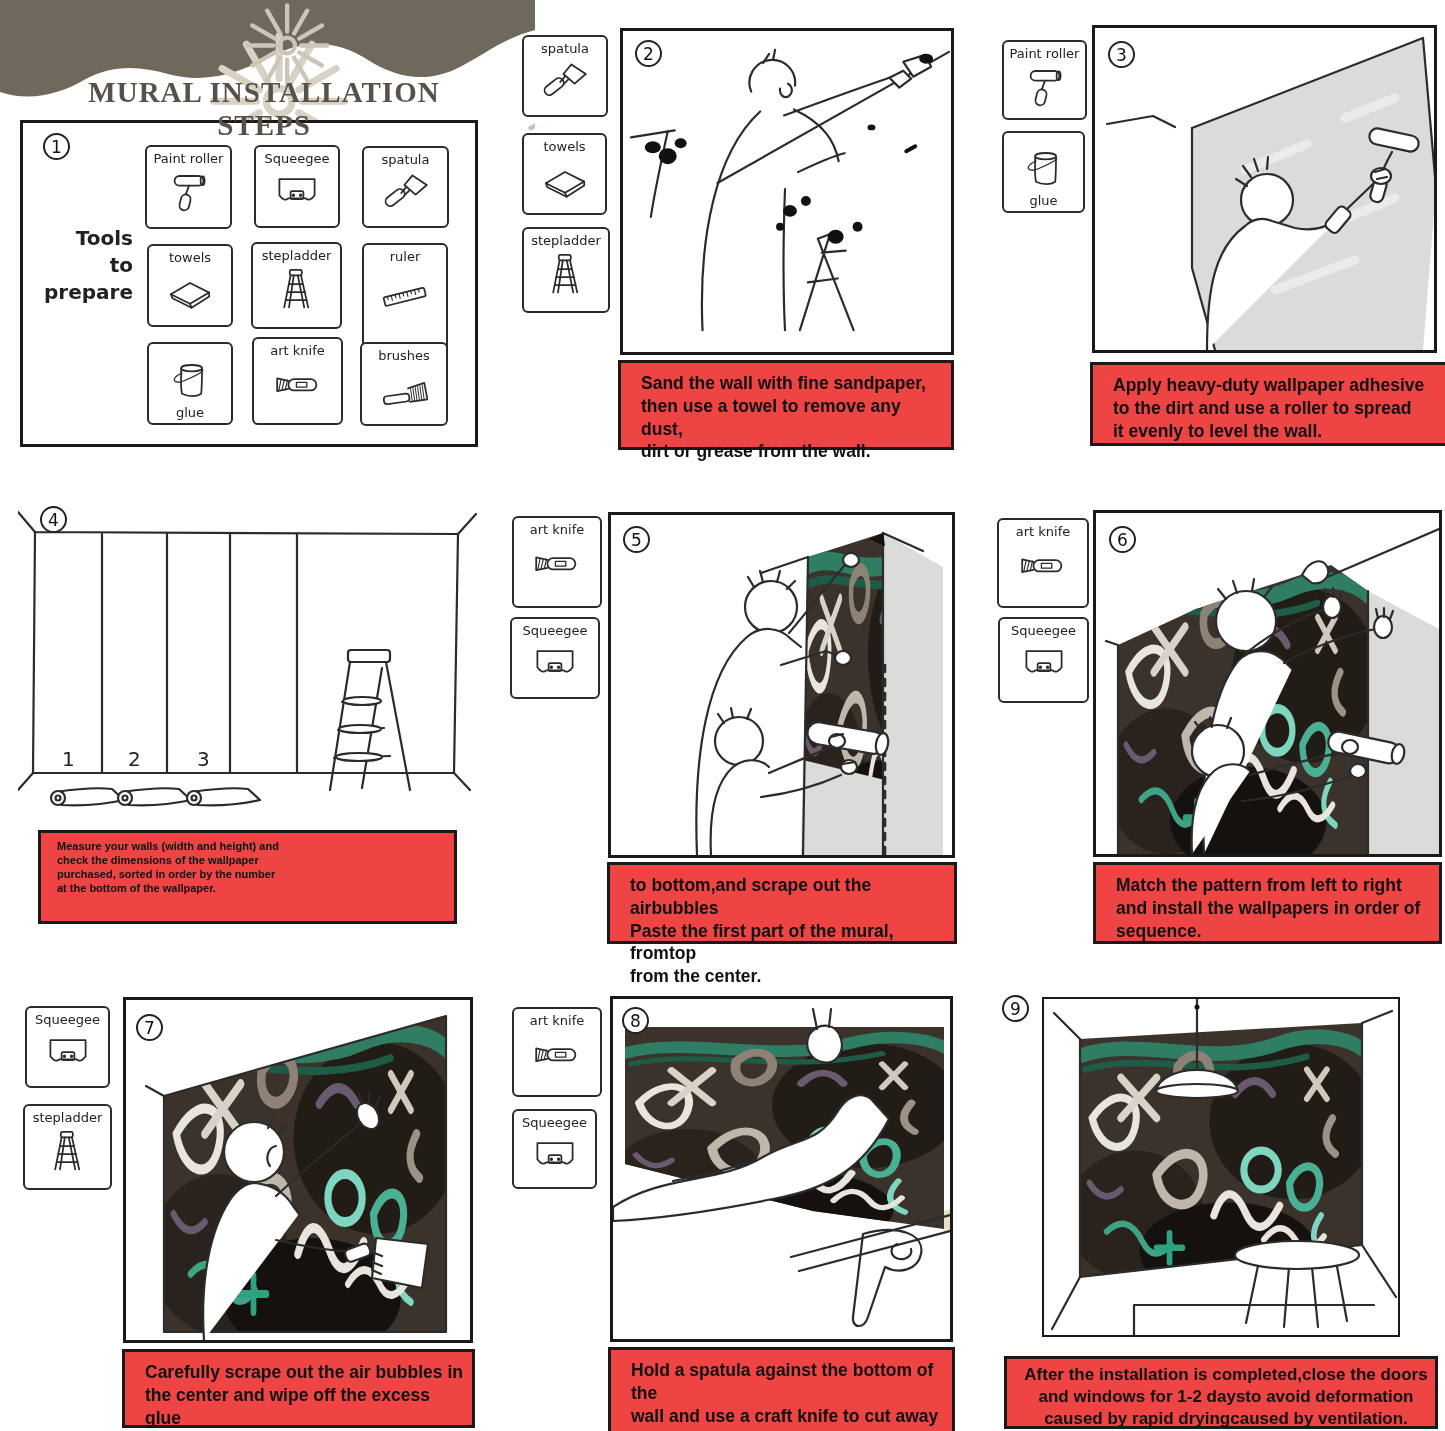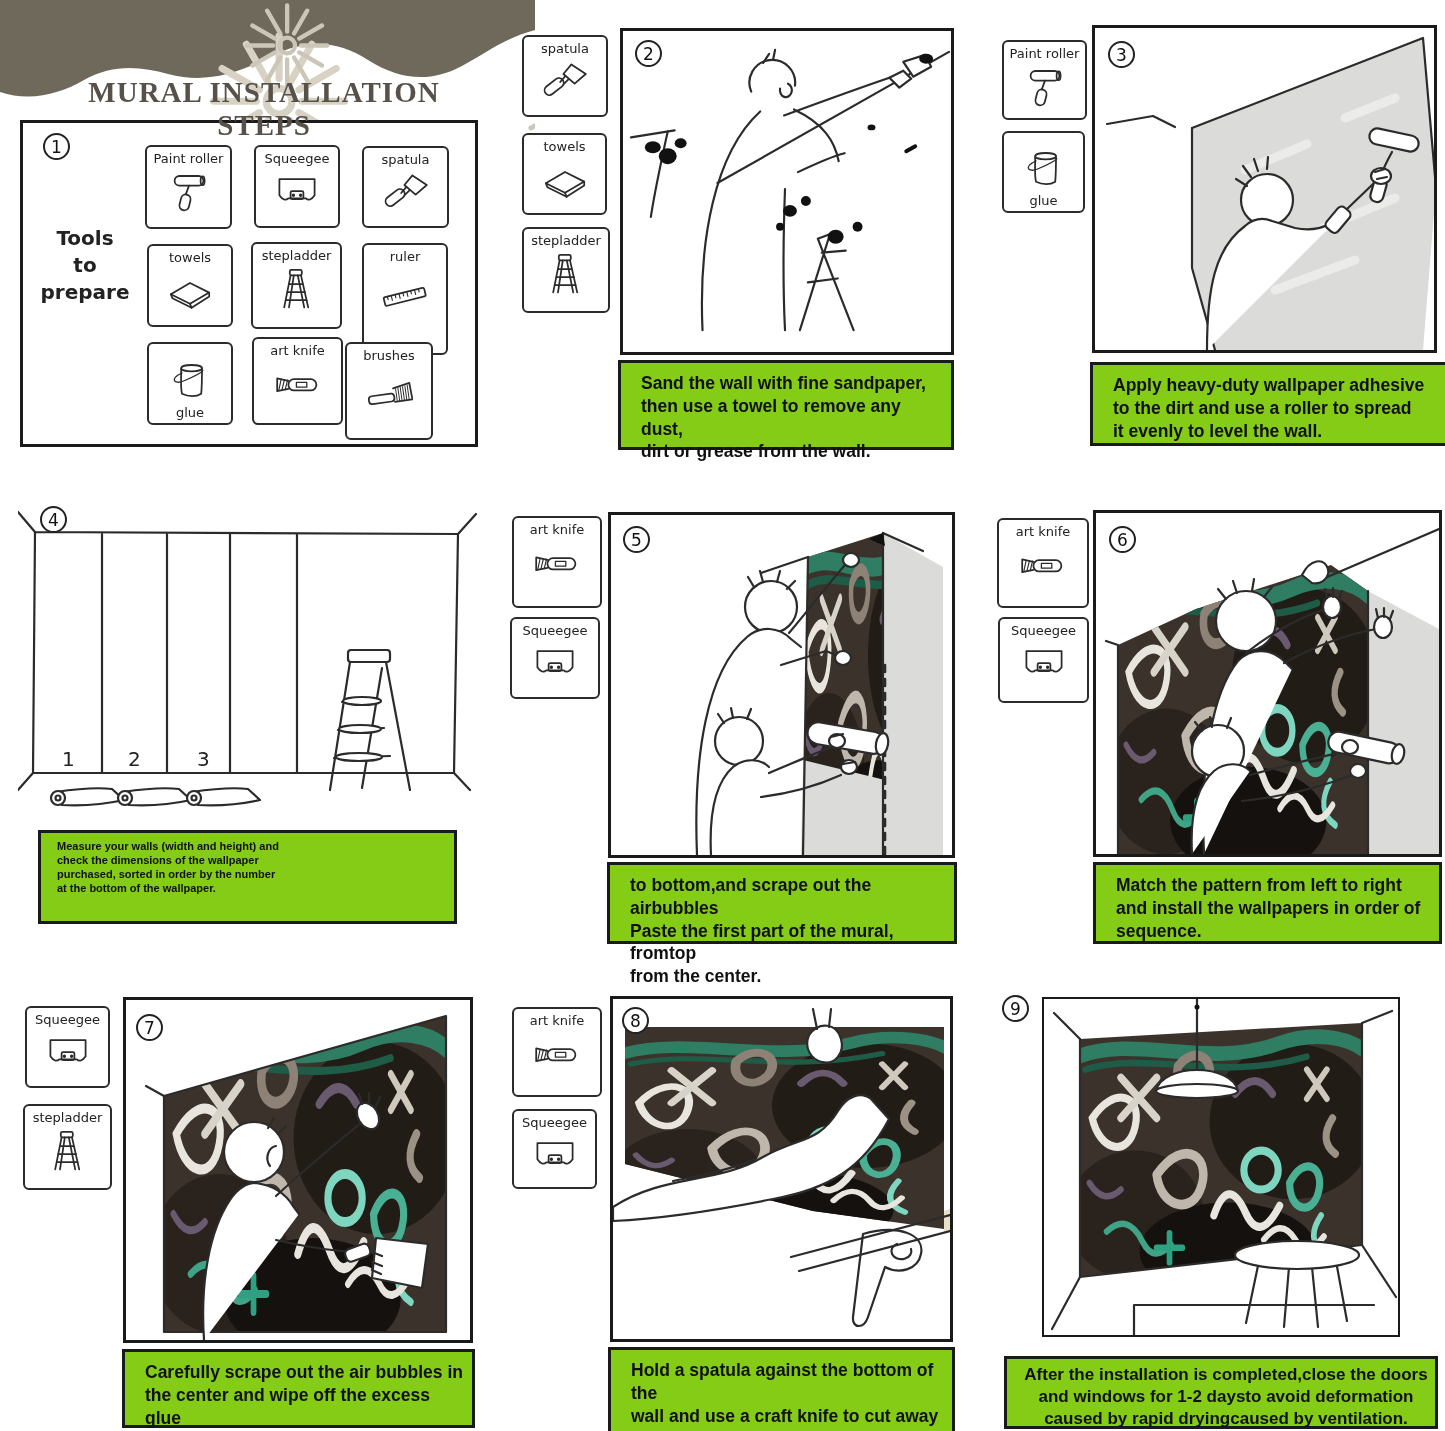--- a/index.html
+++ b/index.html
@@ -20,26 +20,26 @@
   .num{position:absolute;width:27px;height:27px;border:2px solid #222;border-radius:50%;
        display:flex;align-items:center;justify-content:center;background:#fff;
        font-family:"DejaVu Sans",sans-serif;font-size:17px;font-weight:500;z-index:4;}
   
   .tbox{position:absolute;border:2px solid #2b2b2b;background:#fff;border-radius:6px;
         display:flex;flex-direction:column;align-items:center;padding-top:4px;}
   .tbox.glue{flex-direction:column-reverse;padding-bottom:3px;padding-top:0;}
   .tl{font-family:"DejaVu Sans",sans-serif;font-size:13px;color:#222;white-space:nowrap;}
   .ti{width:52px;height:48px;margin-top:2px;}
   
-  .cap{position:absolute;border:3px solid #1a1a1a;background:#84cc16;
+  .cap{position:absolute;border:3px solid #1a1a1a;background:#ef4444;
        font-weight:600;font-size:17.5px;line-height:1.3;padding:9px 6px 6px 20px;}
   .cap.s4{font-size:11px;line-height:1.26;padding:7px 6px 4px 16px;}
   .cap.s9{font-size:17px;line-height:1.28;padding:5px 4px 4px 14px;text-align:center;}
   
-  .tools-label{position:absolute;left:14px;top:102px;width:96px;text-align:center;
+  .tools-label{position:absolute;left:14px;top:102px;width:96px;text-align:right;
       font-family:"DejaVu Sans",sans-serif;font-weight:700;font-size:20px;line-height:1.35;color:#222;}
   .ln{stroke:#2b2b2b;fill:none;stroke-width:2.2;stroke-linecap:round;stroke-linejoin:round;}
   .fillw{fill:#fff;}
 </style>
 </head>
 <body>
 
 <div id="page">
 
 <svg style="position:absolute;width:0;height:0" aria-hidden="true">
@@ -202,21 +202,21 @@
     <svg class="ti" viewBox="0 0 60 60">
           <use href="#sym-glue"></use>
         </svg>
   </div>
   <div class="tbox" style="left:229px;top:214px;width:91px;height:88px">
     <div class="tl">art knife</div>
     <svg class="ti" viewBox="0 0 60 60">
           <use href="#sym-knife"></use>
         </svg>
   </div>
-  <div class="tbox" style="left:322px;top:219px;width:88px;height:98px">
+  <div class="tbox" style="left:337px;top:219px;width:88px;height:84px">
     <div class="tl">brushes</div>
     <svg class="ti" viewBox="0 0 60 60">
           <use href="#sym-brush"></use>
         </svg>
   </div>
 </div>
 
 <div class="tbox" style="left:522px;top:35px;width:86px;height:82px">
   <div class="tl">spatula</div>
   <svg class="ti" viewBox="0 0 60 60">

